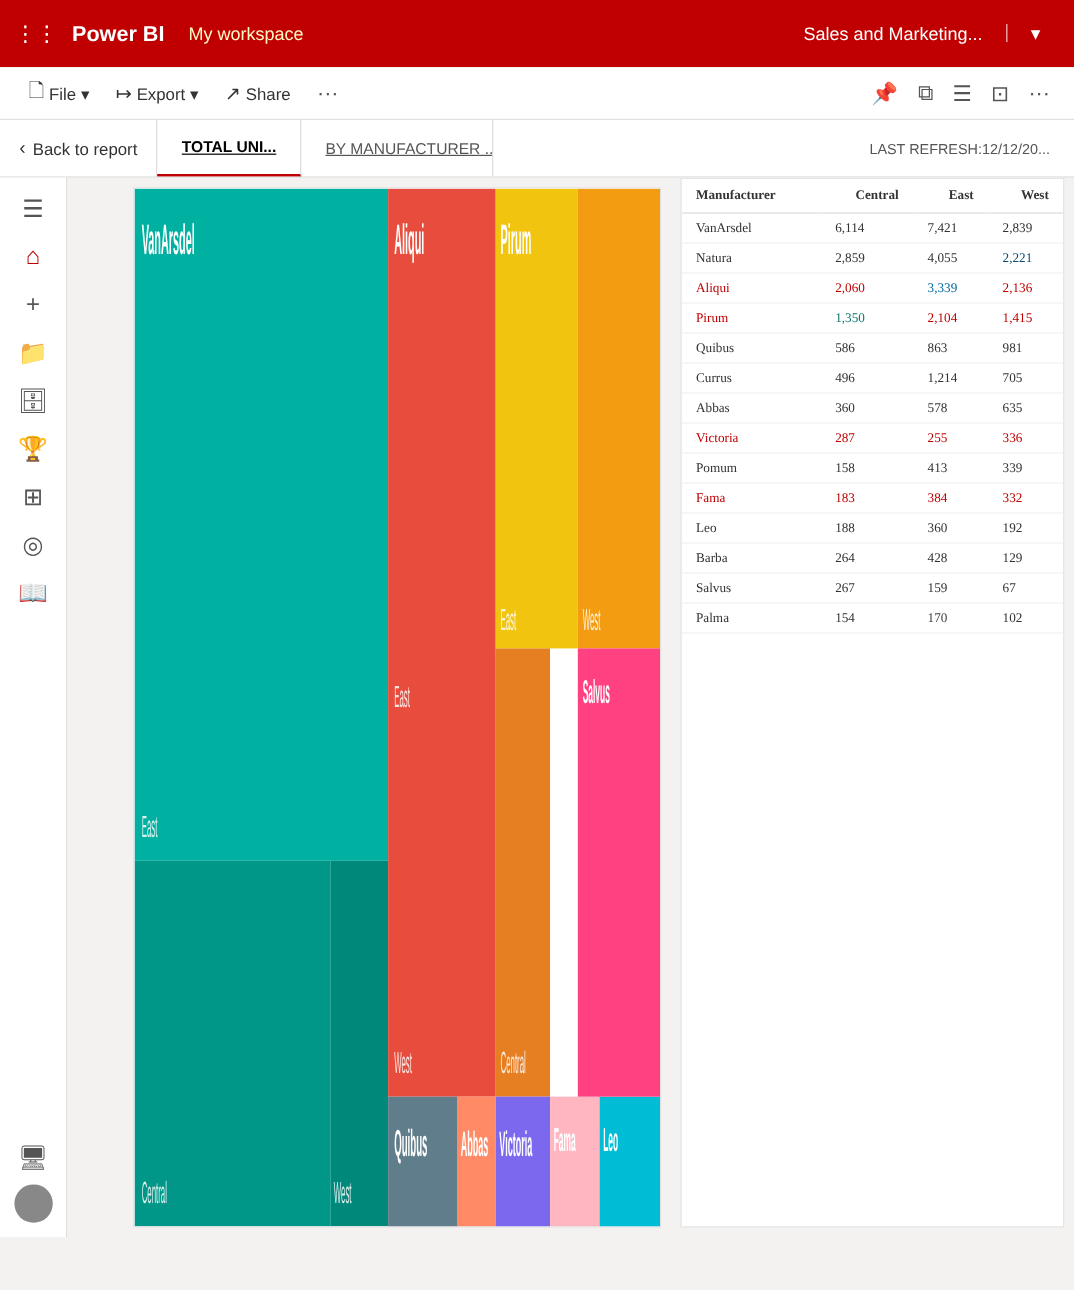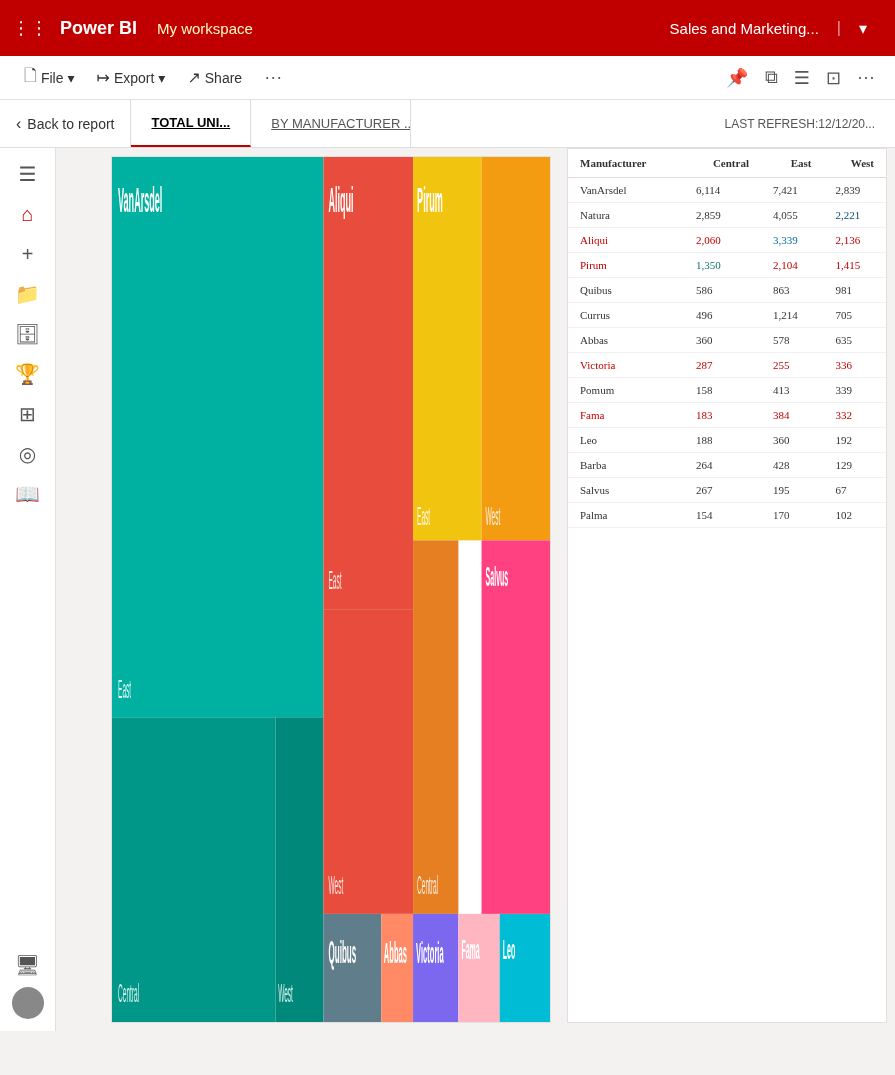--- a/index.html
+++ b/index.html
@@ -365,21 +365,21 @@
     </tr>
             <tr>
       <td style="color:#333;">Barba</td>
       <td style="color:#333">264</td>
       <td style="color:#333">428</td>
       <td style="color:#333">129</td>
     </tr>
             <tr>
       <td style="color:#333;">Salvus</td>
       <td style="color:#333">267</td>
-      <td style="color:#333">195</td>
+      <td style="color:#333">159</td>
       <td style="color:#333">67</td>
     </tr>
             <tr>
       <td style="color:#333;">Palma</td>
       <td style="color:#333">154</td>
       <td style="color:#404040">170</td>
       <td style="color:#333">102</td>
     </tr>
           </tbody>
       </table>

